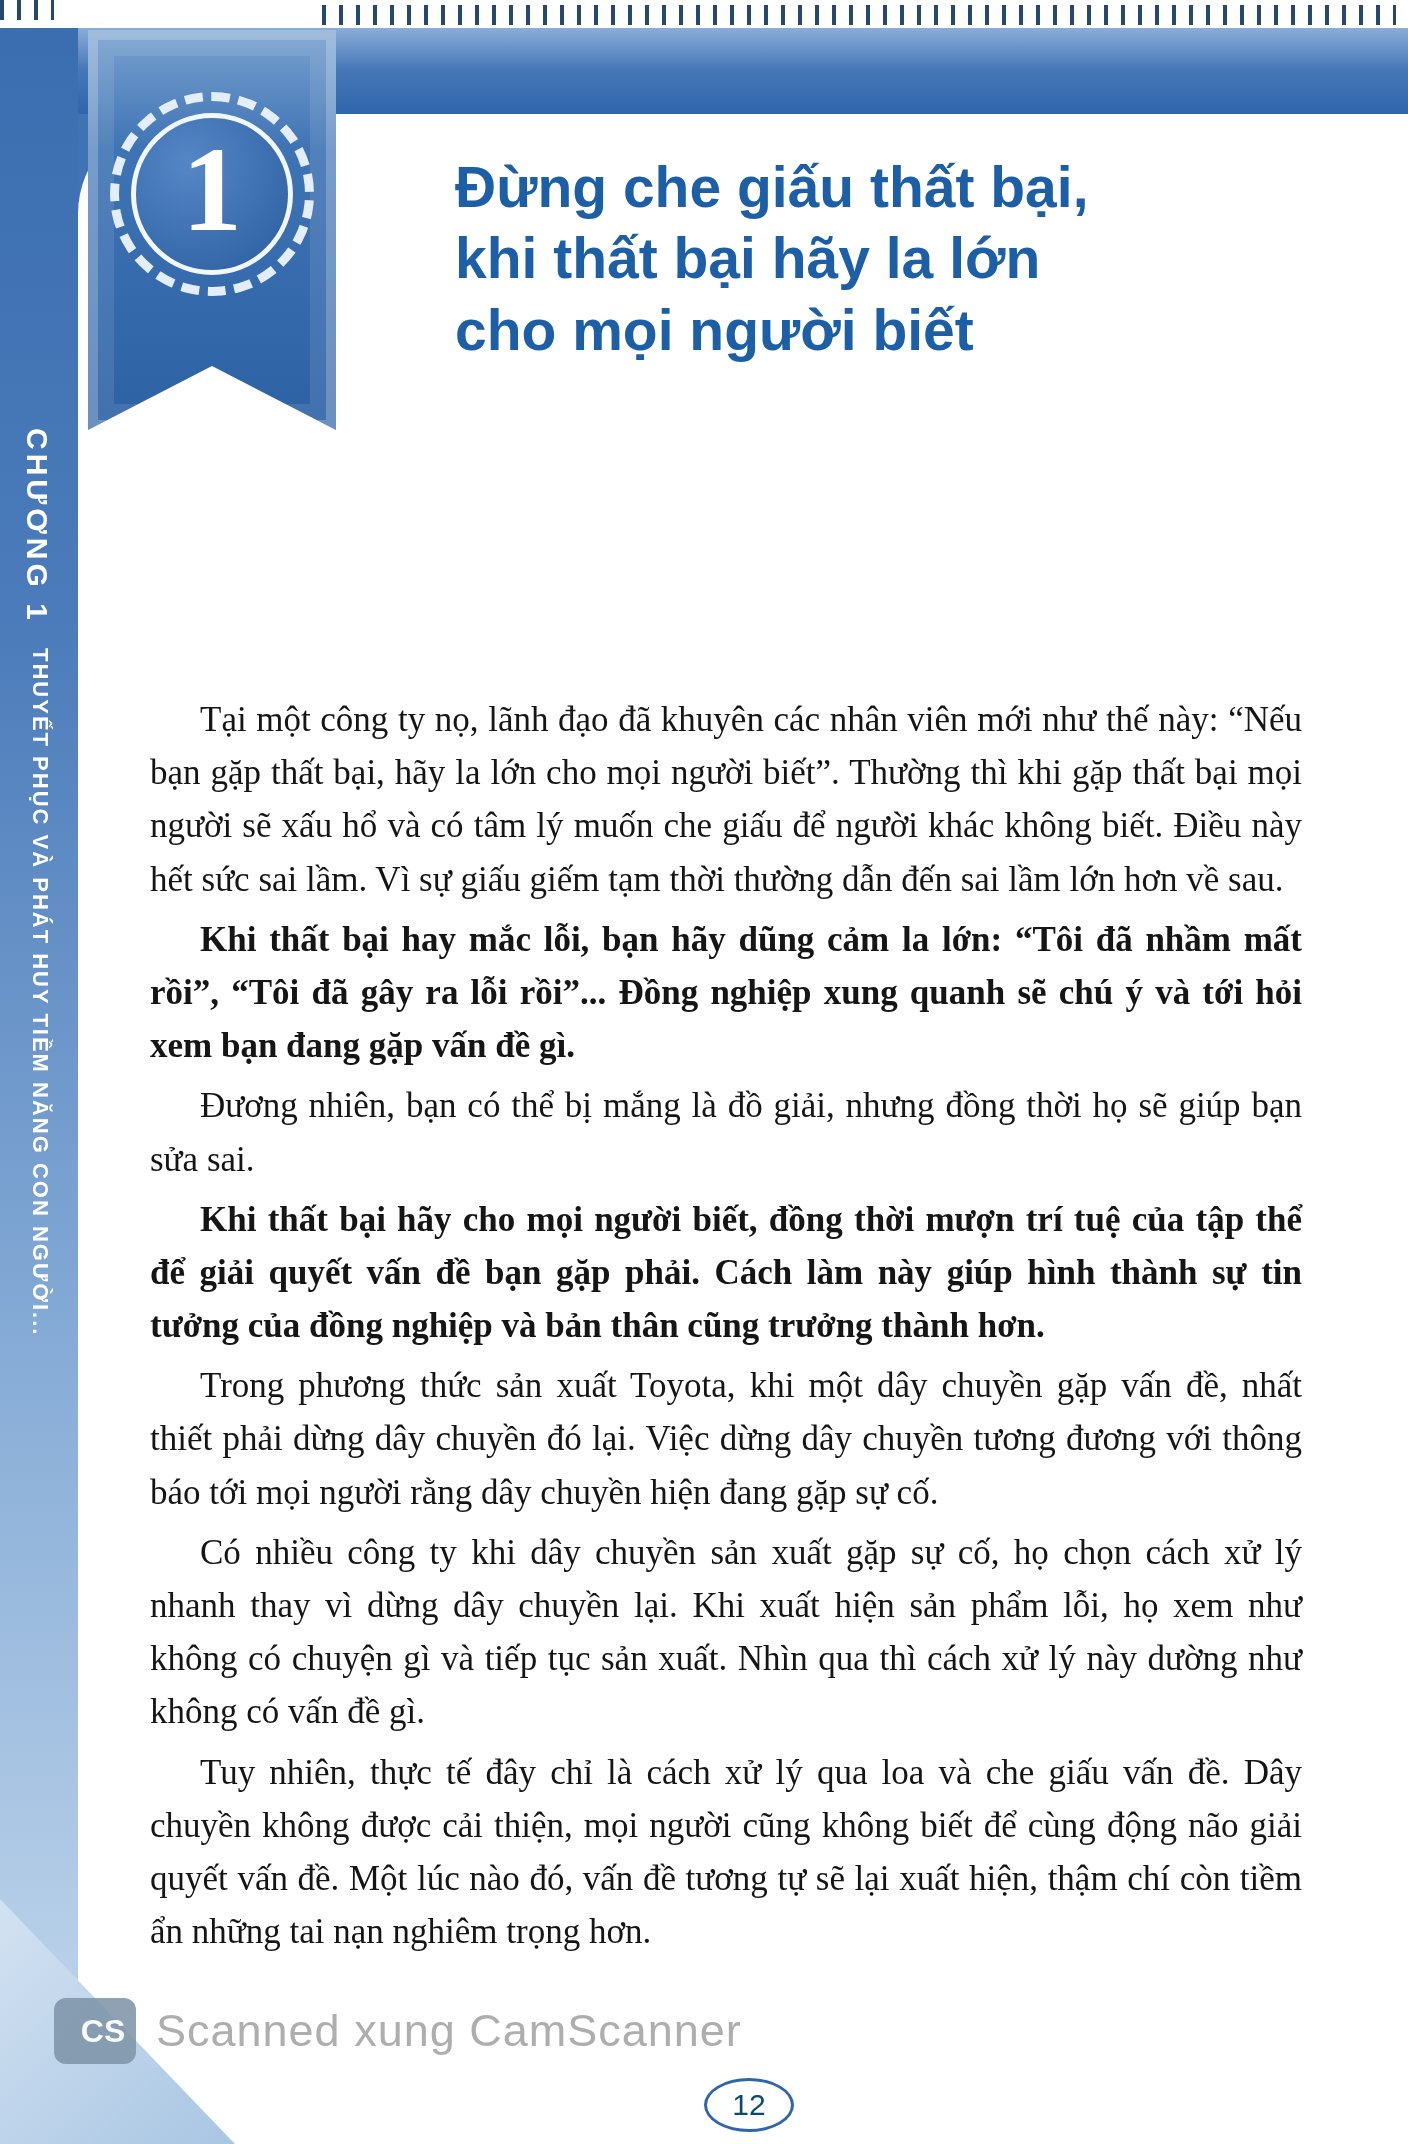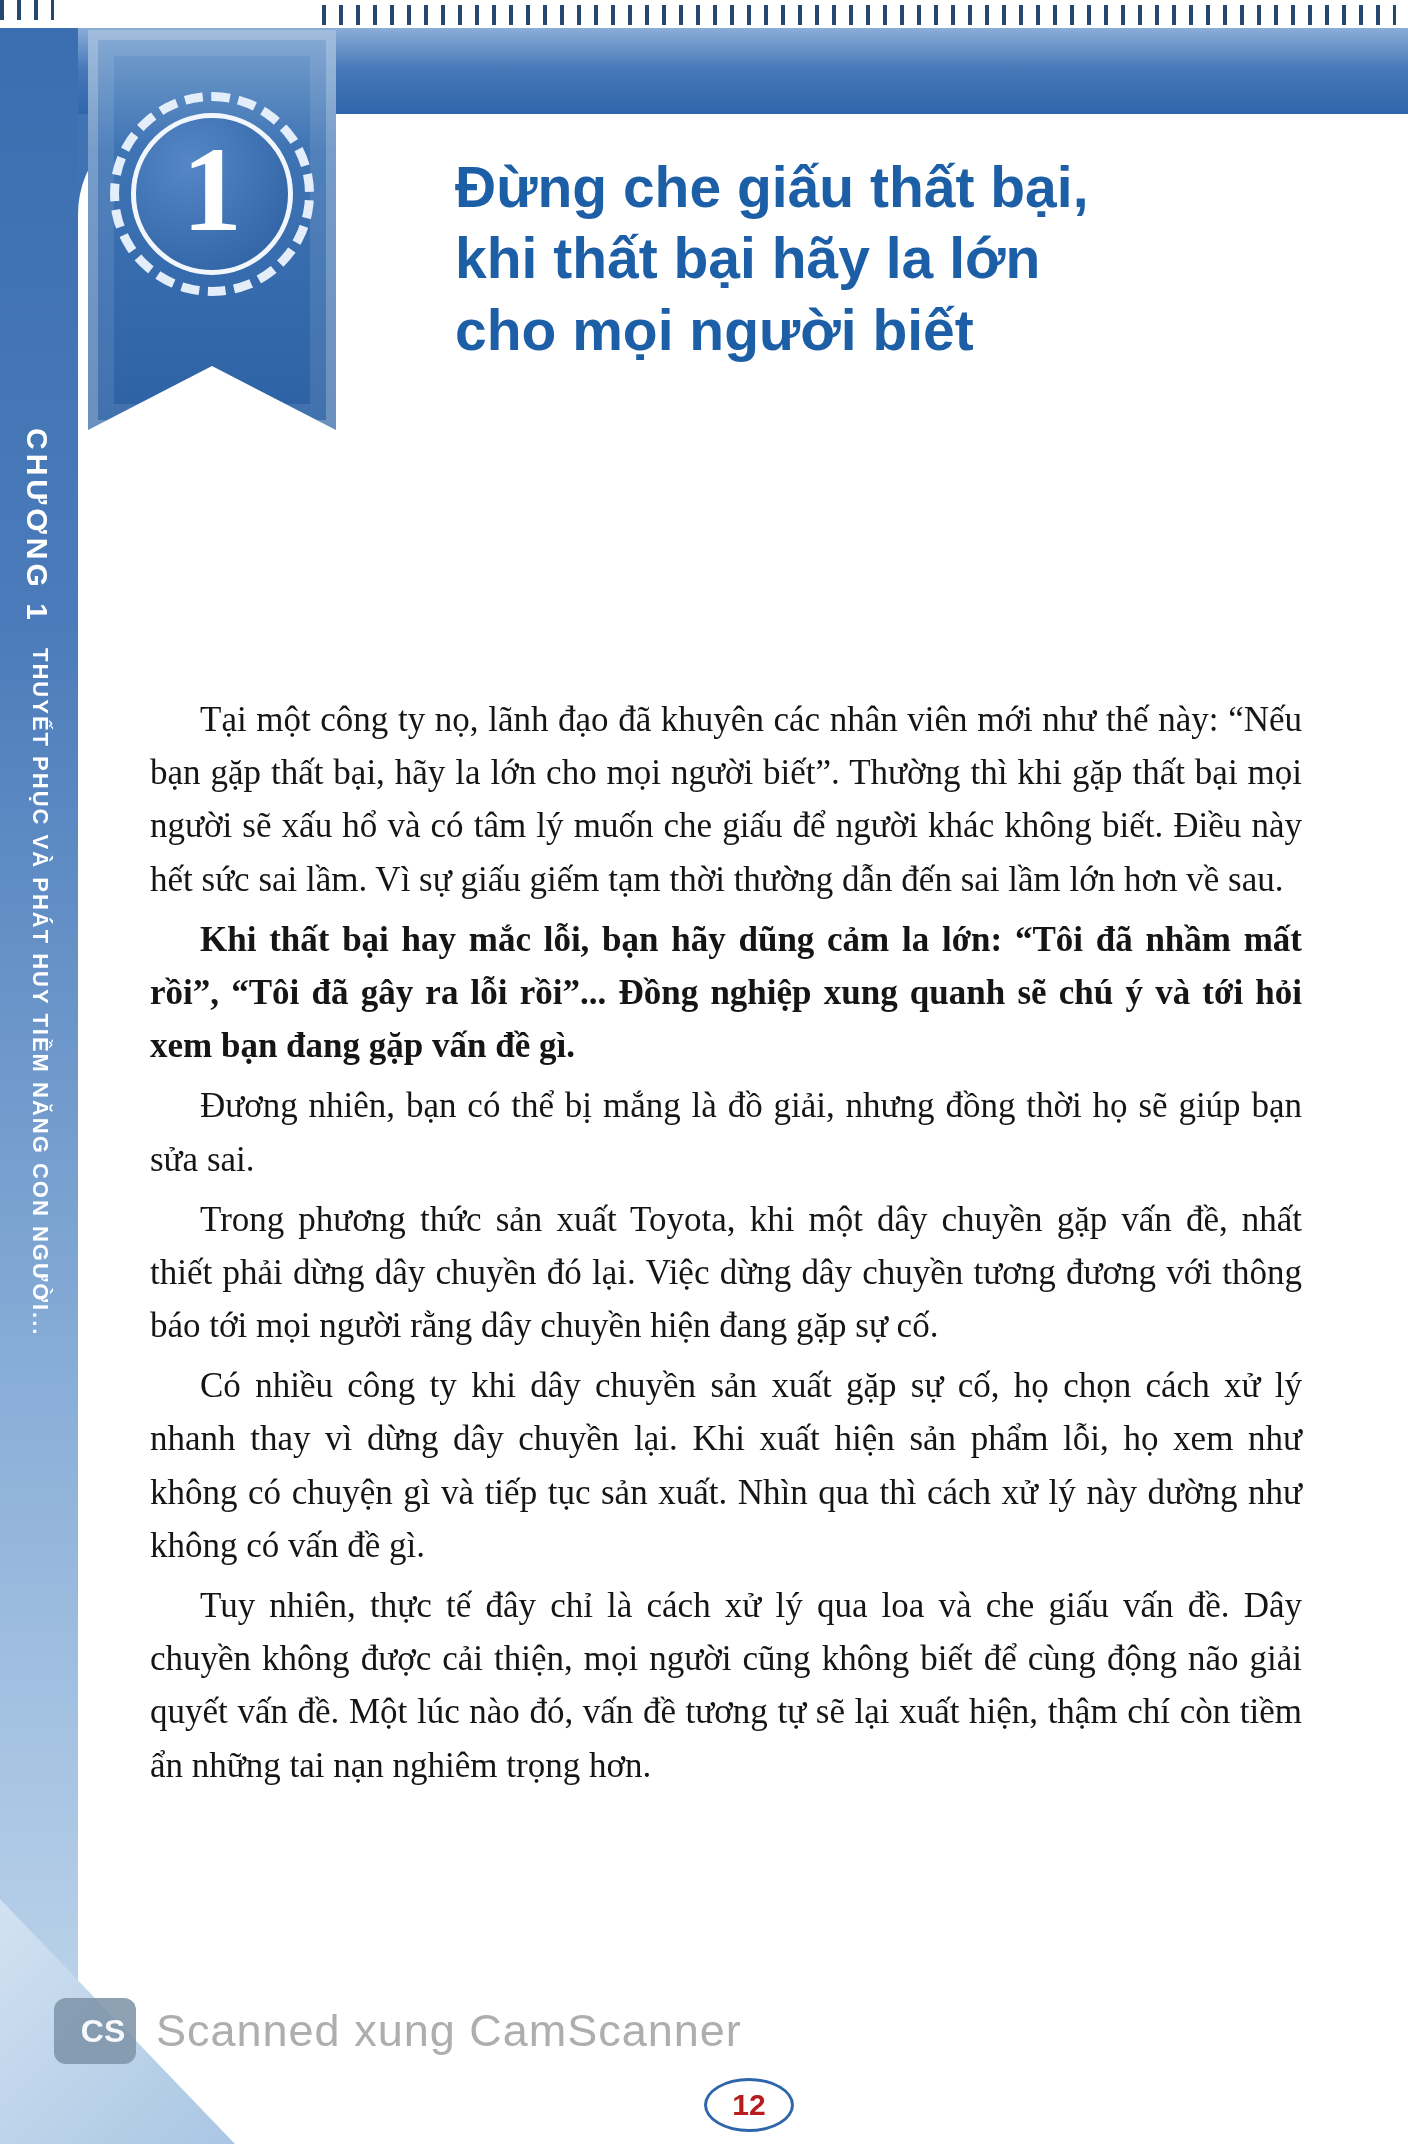--- a/index.html
+++ b/index.html
@@ -115,21 +115,21 @@
   }
   .wm-text{
     font-family:"Liberation Sans","DejaVu Sans",sans-serif;
     font-size:45px;color:#aeaeae;letter-spacing:1px;
   }
   .page-num{
     position:absolute;left:704px;top:2078px;width:90px;height:54px;z-index:6;
     background:#ffffff;border:3px solid #2f66ab;border-radius:50%;
     display:flex;align-items:center;justify-content:center;
     font-family:"Liberation Sans","DejaVu Sans",sans-serif;
-    font-weight:bold;font-size:30px;color:#b91c1c;box-sizing:border-box;
+    font-weight:normal;font-size:30px;color:#0c4a6e;box-sizing:border-box;
   }
 </style>
 </head>
 <body>
 
 <div class="page">
 
   <div class="tick tick-left"></div>
   <div class="tick tick-main"></div>
 
@@ -153,20 +153,21 @@
   </div>
 
   <div class="side-chapter">CHƯƠNG 1</div>
   <div class="side-book-title">THUYẾT PHỤC VÀ PHÁT HUY TIỀM NĂNG CON NGƯỜI...</div>
 
 
   <div class="body-text">
       <p class="body-para">Tại một công ty nọ, lãnh đạo đã khuyên các nhân viên mới như thế này: “Nếu bạn gặp thất bại, hãy la lớn cho mọi người biết”. Thường thì khi gặp thất bại mọi người sẽ xấu hổ và có tâm lý muốn che giấu để người khác không biết. Điều này hết sức sai lầm. Vì sự giấu giếm tạm thời thường dẫn đến sai lầm lớn hơn về sau.</p>
       <p class="body-para bold">Khi thất bại hay mắc lỗi, bạn hãy dũng cảm la lớn: “Tôi đã nhầm mất rồi”, “Tôi đã gây ra lỗi rồi”... Đồng nghiệp xung quanh sẽ chú ý và tới hỏi xem bạn đang gặp vấn đề gì.</p>
       <p class="body-para">Đương nhiên, bạn có thể bị mắng là đồ giải, nhưng đồng thời họ sẽ giúp bạn sửa sai.</p>
+      <p class="body-para bold">Khi thất bại hãy cho mọi người biết, đồng thời mượn trí tuệ của tập thể để giải quyết vấn đề bạn gặp phải. Cách làm này giúp hình thành sự tin tưởng của đồng nghiệp và bản thân cũng trưởng thành hơn.</p>
       <p class="body-para">Trong phương thức sản xuất Toyota, khi một dây chuyền gặp vấn đề, nhất thiết phải dừng dây chuyền đó lại. Việc dừng dây chuyền tương đương với thông báo tới mọi người rằng dây chuyền hiện đang gặp sự cố.</p>
       <p class="body-para">Có nhiều công ty khi dây chuyền sản xuất gặp sự cố, họ chọn cách xử lý nhanh thay vì dừng dây chuyền lại. Khi xuất hiện sản phẩm lỗi, họ xem như không có chuyện gì và tiếp tục sản xuất. Nhìn qua thì cách xử lý này dường như không có vấn đề gì.</p>
       <p class="body-para">Tuy nhiên, thực tế đây chỉ là cách xử lý qua loa và che giấu vấn đề. Dây chuyền không được cải thiện, mọi người cũng không biết để cùng động não giải quyết vấn đề. Một lúc nào đó, vấn đề tương tự sẽ lại xuất hiện, thậm chí còn tiềm ẩn những tai nạn nghiêm trọng hơn.</p>
     </div>
 
   <div class="corner-tri"></div>
 
   <div class="watermark">
     <div class="cs-logo">CS</div>
     <div class="wm-text">Scanned xung CamScanner</div>

